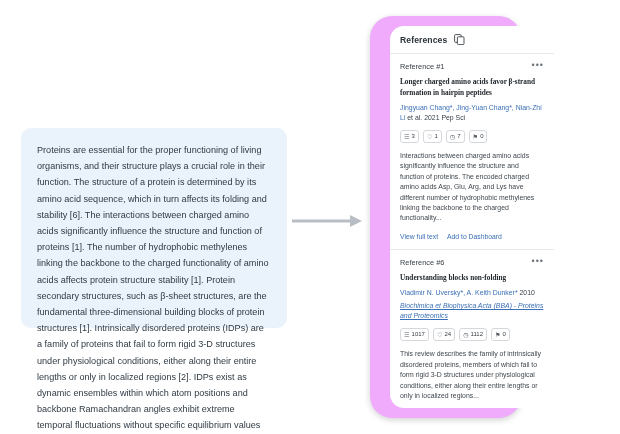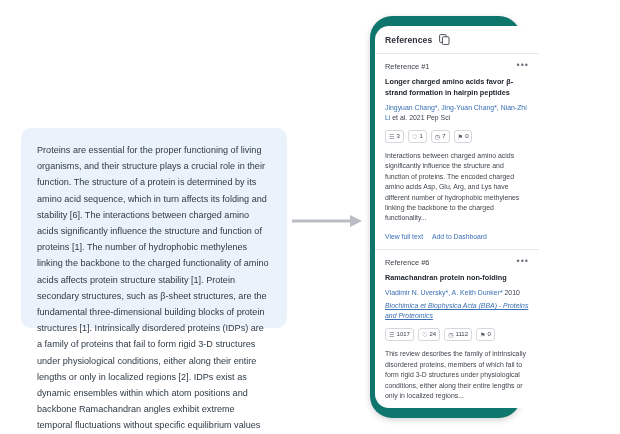--- a/index.html
+++ b/index.html
@@ -44,24 +44,24 @@
     height: 14px;
   }
 
   
   #phone-frame {
     position: absolute;
     left: 370px;
     top: 16px;
     width: 151px;
     height: 402px;
-    background: #0f766e;
+    background: #f0abfc;
     border-radius: 22px;
     box-sizing: border-box;
-    padding: 10px 9px 10px 5px;
+    padding: 10px 9px 10px 20px;
     box-shadow: 0 2px 6px rgba(0,0,0,0.18);
   }
   #phone-screen {
     width: 164px;
     height: 382px;
     background: #ffffff;
     border-radius: 14px;
     overflow: hidden;
     position: relative;
   }
@@ -116,20 +116,21 @@
     letter-spacing: 1px;
     line-height: 7px;
     cursor: pointer;
   }
   .card-title {
     margin-top: 6px;
     font-size: 7.3px;
     font-weight: bold;
     line-height: 10.5px;
     color: #22282e;
+    font-family: Liberation Serif, serif;
   }
   .card-authors {
     margin-top: 5px;
     font-size: 6.9px;
     line-height: 10px;
     color: #3a6fb5;
   }
   .card-authors .plain { color: #3a4149; }
   .card-journal {
     margin-top: 3px;
@@ -239,21 +240,21 @@
           <span class="action-link">View full text</span>
           <span class="action-link">Add to Dashboard</span>
         </div>
       </div>
 
       <div class="card">
         <div class="card-top">
           <span class="ref-label">Reference #6</span>
           <span class="dots">•••</span>
         </div>
-        <div class="card-title">Ramachandran protein non-folding</div>
+        <div class="card-title">Understanding blocks non-folding</div>
         <div class="card-authors">
           <span>Vladimir N. Uversky*, A. Keith Dunker*</span><span class="plain"> 2010</span>
         </div>
         <div class="card-journal">Biochimica et Biophysica Acta (BBA) - Proteins and Proteomics</div>
         <div class="metrics">
           <span class="pill">
               <span class="gl">☰</span>
               <span>1017</span>
             </span>
           <span class="pill">

